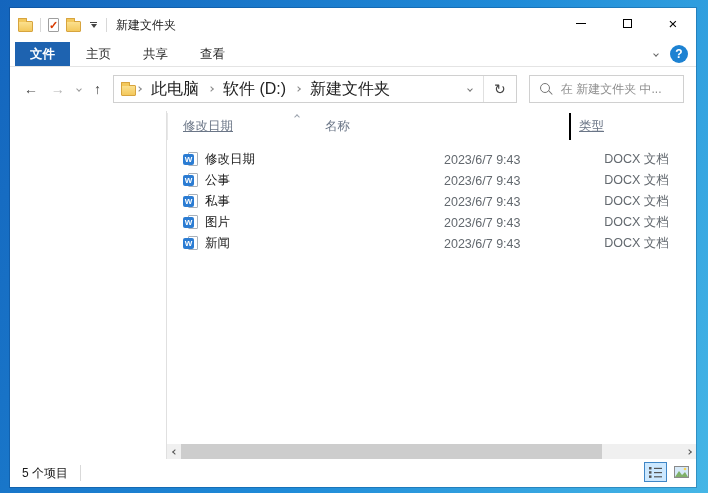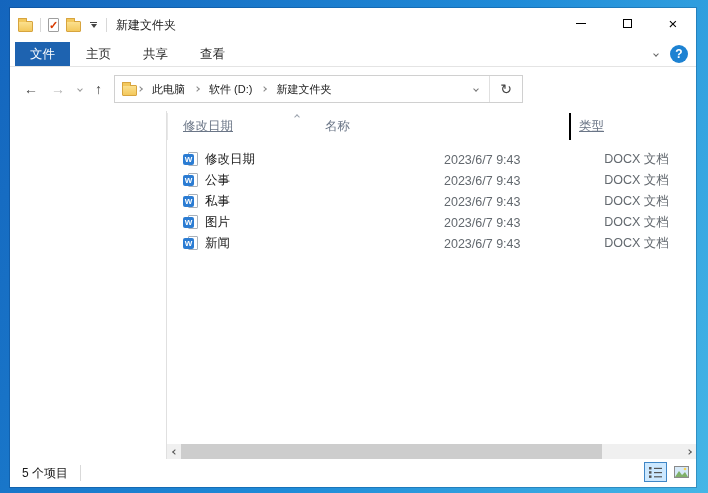--- a/index.html
+++ b/index.html
@@ -27,40 +27,40 @@
 
   .win-controls { position:absolute; right:0; top:0; display:flex; }
   .win-btn { width:46px; height:31px; display:flex; align-items:center; justify-content:center; cursor:default; }
   .glyph-min { width:10px; height:1px; background:#000; }
   .glyph-max { width:9px; height:9px; border:1px solid #000; }
   .glyph-close { font-size:15px; color:#000; line-height:1; }
 
   
   .ribbon { height:25px; display:flex; align-items:stretch; border-bottom:1px solid #e4e4e4; position:relative; }
   .tab { padding:0 16px; font-size:12.5px; color:#2b2b2b; display:flex; align-items:center; cursor:default; }
-  .tab.file { background:#1e63b0; color:#fff; margin-left:5px; padding:0 15px; }
+  .tab.file { background:#1e63b0; color:#fff; margin-left:5px; padding:0 15px;font-weight:bold; }
   .ribbon-right { position:absolute; right:8px; top:0; height:100%; display:flex; align-items:center; gap:12px; }
   .chev { display:inline-block; width:6px; height:6px;
     border-right:1.5px solid #666; border-bottom:1.5px solid #666; transform:rotate(45deg); }
   .chev.small { width:4px; height:4px; }
   .chev.right { transform:rotate(-45deg); }
   .chev.left  { transform:rotate(135deg); }
   .chev.up    { transform:rotate(-135deg); }
   .help-btn { width:18px; height:18px; border-radius:50%; background:#1d82d2; color:#fff;
     font-size:12px; font-weight:bold; display:flex; align-items:center; justify-content:center; cursor:default; }
 
   
   .addr-row { height:44px; display:flex; align-items:center; padding:0 12px 0 0; }
   .nav-btns { display:flex; align-items:center; width:104px; justify-content:space-between; padding:0 12px 0 14px; }
   .nav-g { font-size:14px; line-height:1; }
   .g-back { color:#444; } .g-fwd { color:#b5b5b5; } .g-up { color:#444; }
   .addr-box { display:flex; align-items:center; height:28px; border:1px solid #d0d0d0; background:#fff;
     width:409px; padding:0 0 0 7px; }
   .addr-box .folder-icon { margin-top:2px; }
-  .crumb { font-size:11px; color:#222; padding:0 9px; white-space:nowrap; cursor:default; }
+  .crumb { font-size:16px; color:#222; padding:0 9px; white-space:nowrap; cursor:default; }
   .crumb-sep { margin:0 1px; border-color:#8a8a8a; }
   .addr-spacer { flex:1; }
   .addr-dd { padding:0 11px; display:flex; align-items:center; height:100%; }
   .addr-div { width:1px; height:26px; background:#e0e0e0; }
   .refresh-btn { padding:0 10px; font-size:14px; color:#444; display:flex; align-items:center; height:100%; }
   .search-box { margin-left:12px; display:flex; align-items:center; height:28px; border:1px solid #d0d0d0;
     background:#fff; width:157px; padding:0 6px 0 10px; }
   .mag { position:relative; width:13px; height:13px; flex:none; margin-right:8px; }
   .mag::before { content:""; position:absolute; left:0; top:0; width:8px; height:8px;
     border:1.4px solid #777; border-radius:50%; }
@@ -168,20 +168,24 @@
       <span class="crumb">软件 (D:)</span>
       <span class="chev small right crumb-sep"></span>
       <span class="crumb">新建文件夹</span>
       <span class="addr-spacer"></span>
       <span class="addr-dd">
           <span class="chev small" style="border-color:#777"></span>
         </span>
       <span class="addr-div"></span>
       <span class="refresh-btn">↻</span>
     </div>
+    <div class="search-box">
+      <span class="mag"></span>
+      <input class="search-input" type="text" placeholder="在 新建文件夹 中..." style="">
+    </div>
   </div>
 
   <div class="main">
     <div class="navpane"></div>
     <div class="listpane">
 
       <div class="headers">
         <span class="chev small up sort-caret"></span>
         <div class="hcol c-date">
             <span class="u">修改日期</span>

